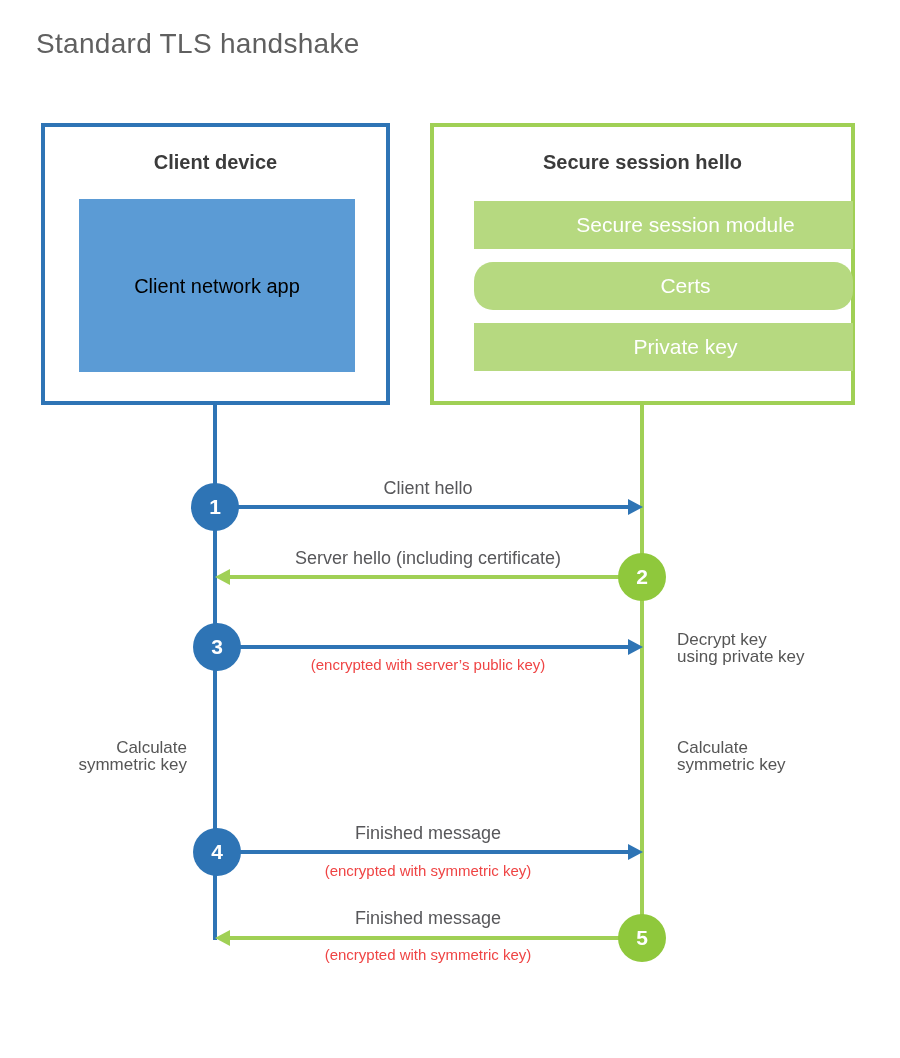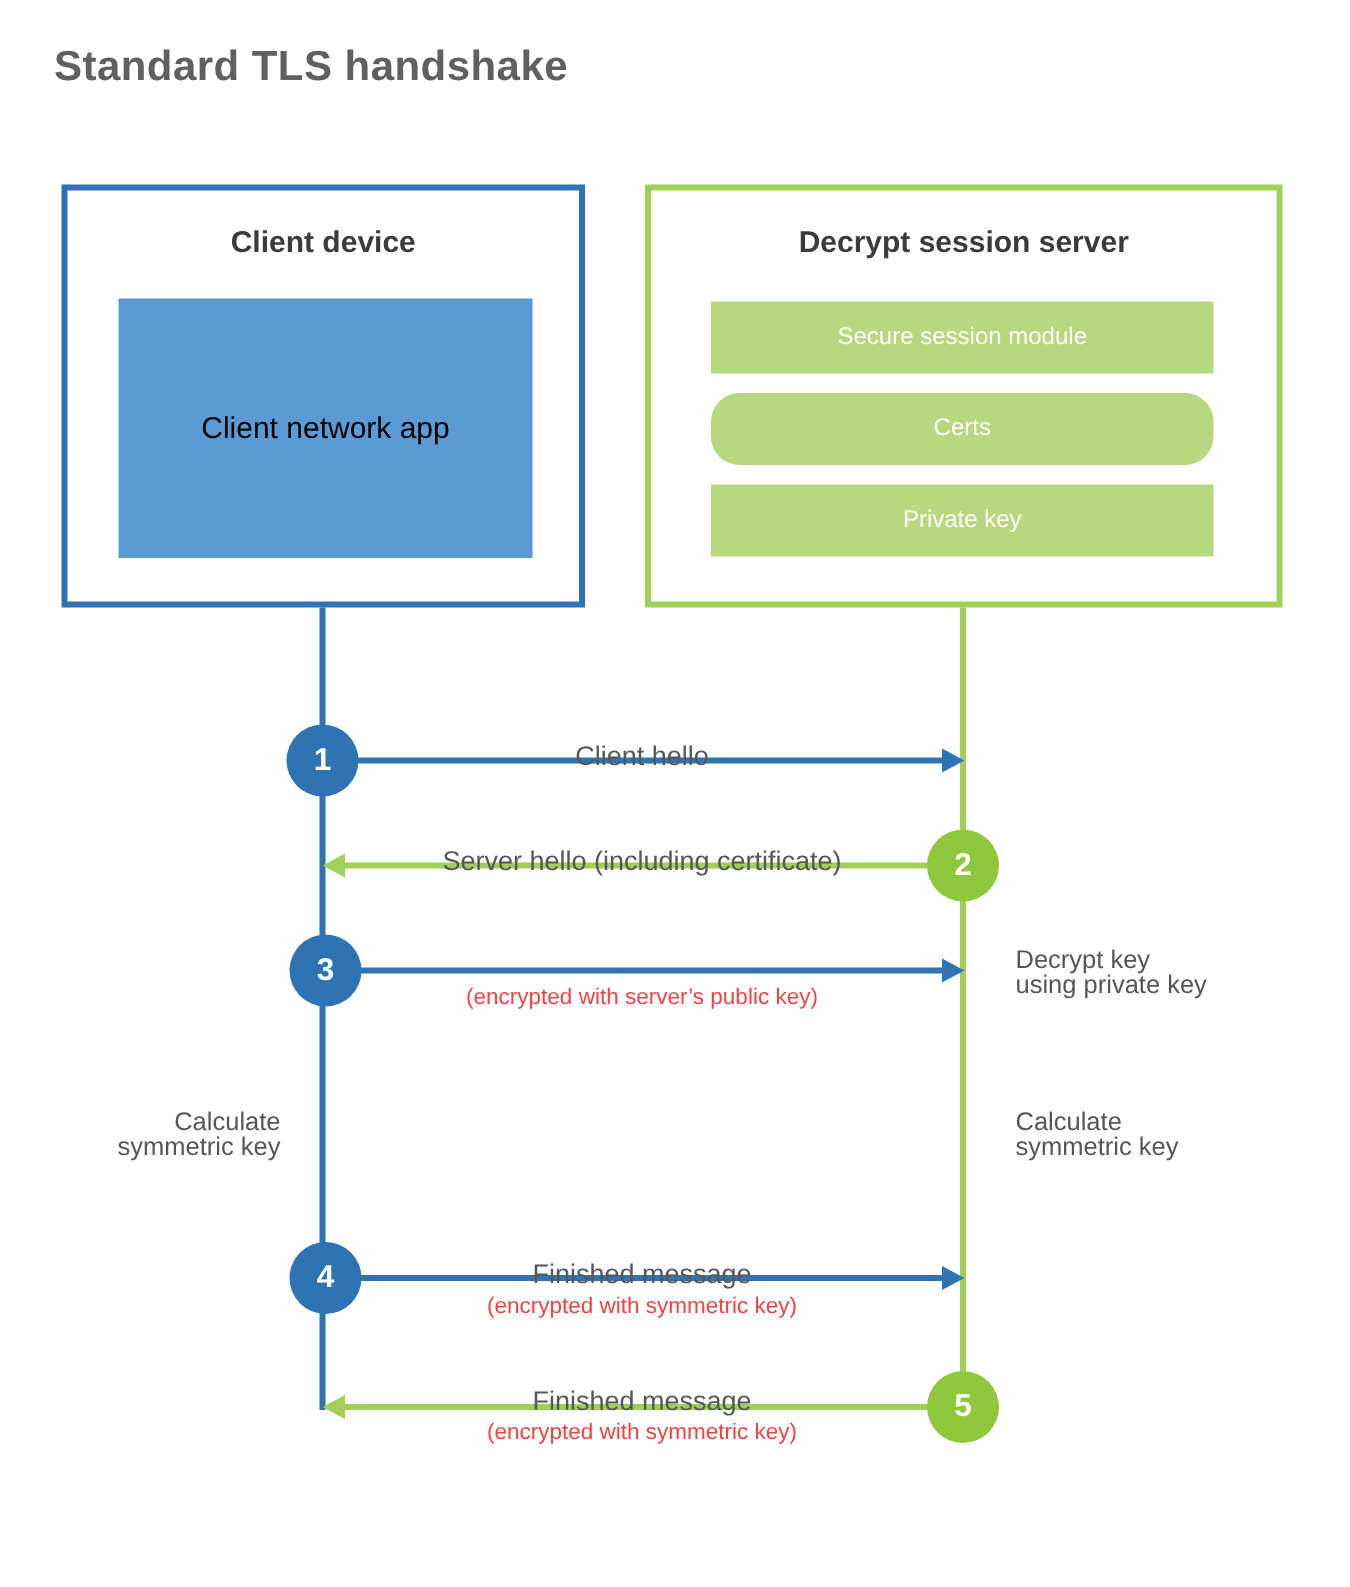--- a/index.html
+++ b/index.html
@@ -2,73 +2,73 @@
 <html><head>
 <meta charset="utf-8">
 <style>
   html,body{margin:0;padding:0;background:#ffffff;}
   .canvas{
     position:relative;width:900px;height:1058px;background:#ffffff;
     font-family:"Liberation Sans","DejaVu Sans",sans-serif;overflow:hidden;
   }
   .page-title{
     position:absolute;left:36px;top:28px;margin:0;
-    font-size:28px;font-weight:700;color:#606060;letter-spacing:0.3px;
+    font-size:28px;font-weight:400;color:#606060;letter-spacing:0.3px;
   }
   .box{position:absolute;top:123px;height:282px;background:#fff;box-sizing:border-box;z-index:1;}
   .box.client{left:41px;width:349px;border:4px solid #2e74b5;}
   .box.server{left:430px;width:425px;border:4px solid #a0d055;}
   .box-title{margin-top:24px;text-align:center;font-size:20px;font-weight:700;color:#3b3b3b;}
   .client-app{
     position:absolute;left:79px;top:199px;width:276px;height:173px;background:#5b9bd5;
     color:#000000;font-size:20px;display:flex;align-items:center;justify-content:center;
     text-align:center;z-index:2;
   }
   .client-app .app-text{display:block;width:190px;line-height:1.5;}
   .bar{
     position:absolute;left:474px;width:335px;height:48px;background:#b6d980;color:#ffffff;
-    font-size:16px;display:flex;align-items:center;justify-content:center;z-index:2;
+    font-size:21px;display:flex;align-items:center;justify-content:center;z-index:2;padding-left:44px;
   }
   .vline{position:absolute;top:405px;width:4px;height:535px;z-index:1;}
   .vline.blue{left:213px;background:#2e74b5;}
   .vline.green{left:640px;background:#a0d055;}
   .shaft{position:absolute;height:4px;z-index:2;}
   .shaft.blue{background:#2e74b5;}
   .shaft.green{background:#a0d055;}
   .head{position:absolute;width:0;height:0;border-top:8px solid transparent;border-bottom:8px solid transparent;z-index:2;}
   .head.right{border-left:15px solid #2e74b5;}
   .head.left{border-right:15px solid #a0d055;}
   .circle{
     position:absolute;width:48px;height:48px;border-radius:50%;color:#ffffff;
     font-size:21px;font-weight:700;display:flex;align-items:center;justify-content:center;z-index:3;
   }
   .circle.blue{background:#2e74b5;}
   .circle.green{background:#8fc83c;}
-  .msg{position:absolute;left:178px;width:500px;text-align:center;font-size:18px;color:#57575a;z-index:4;margin-top:16px;}
+  .msg{position:absolute;left:178px;width:500px;text-align:center;font-size:18px;color:#57575a;z-index:4;}
   .sub{position:absolute;left:178px;width:500px;text-align:center;font-size:15px;color:#ef4444;z-index:4;}
   .note{position:absolute;font-size:17px;color:#565656;line-height:17px;z-index:4;}
   .note.right-side{left:677px;width:135px;text-align:left;}
   .note.left-side{left:75px;width:112px;text-align:right;}
 </style>
 </head>
 <body>
 
 <div class="canvas">
 
   <h1 class="page-title">Standard TLS handshake</h1>
 
   <div class="box client">
     <div class="box-title">Client device</div>
   </div>
   <div class="client-app">
     <span class="app-text">Client network app</span>
   </div>
 
   <div class="box server">
-    <div class="box-title">Decrypt session server</div>
+    <div class="box-title">Secure session hello</div>
   </div>
   <div class="bar" style="top:201px;">Secure session module</div>
   <div class="bar" style="top:262px;border-radius:19px;">Certs</div>
   <div class="bar" style="top:323px;">Private key</div>
 
   <div class="vline blue"></div>
   <div class="vline green"></div>
 
   <div class="msg" style="top:478px;">Client hello</div>
   <div class="shaft blue" style="left:215px;top:505px;width:413px;"></div>

